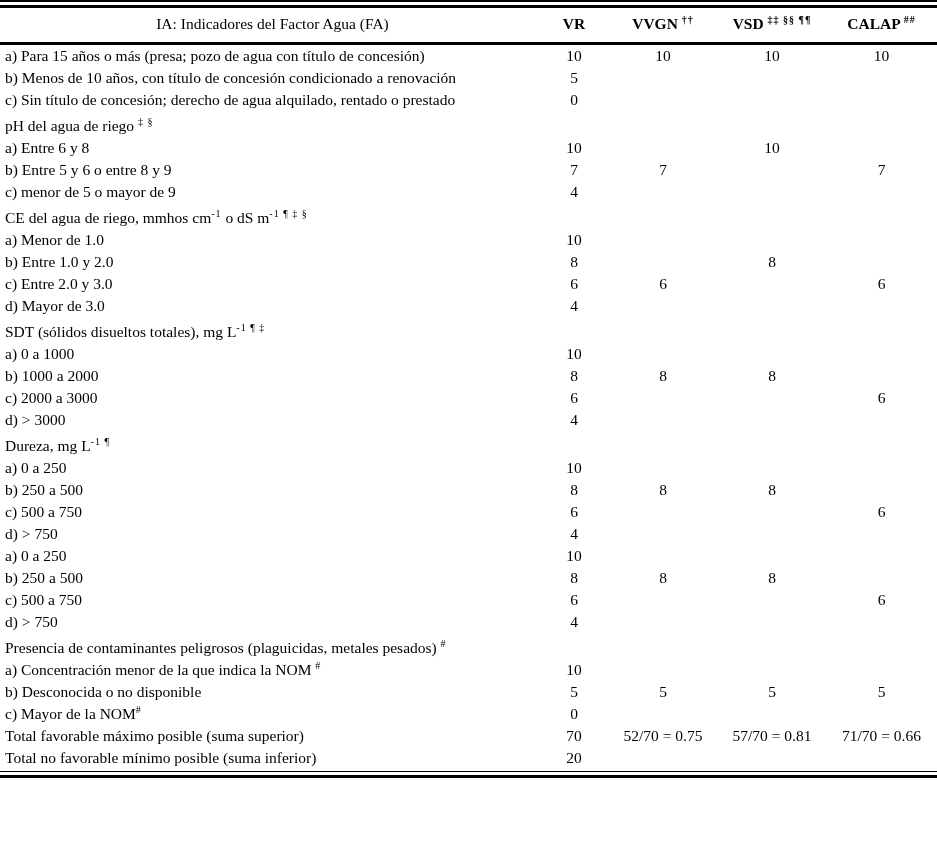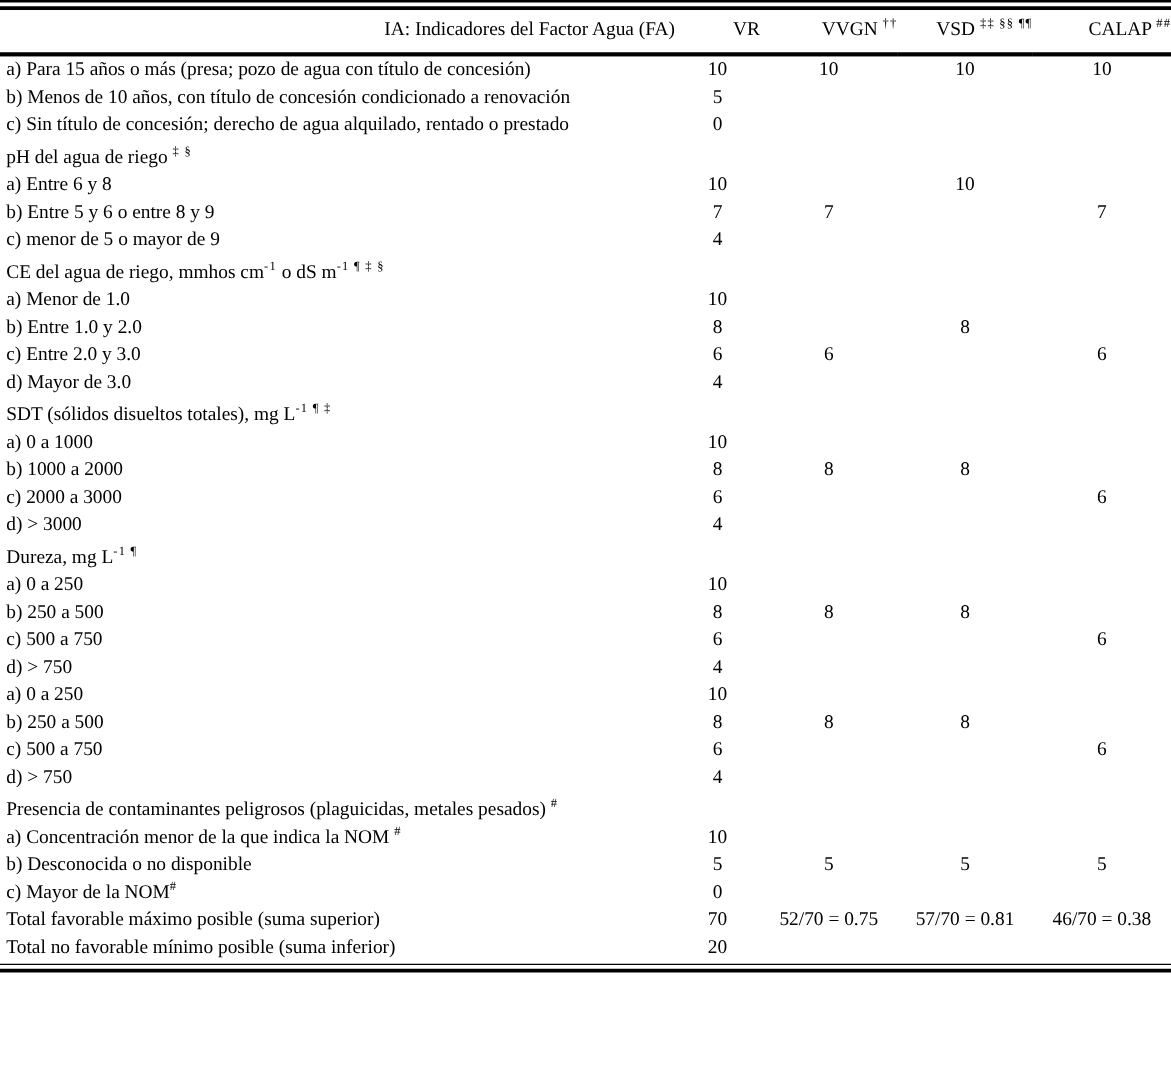--- a/index.html
+++ b/index.html
@@ -38,22 +38,22 @@
   col.c-vsd   { width: 108px; }
   col.c-calap { width: 111px; }
   thead th {
     font-weight: normal;
     font-size: 15.5px;
     padding: 7px 0 9px 0;
     border-bottom: 3px solid #000;
     vertical-align: middle;
     white-space: nowrap;
   }
-  thead th.label { text-align: right; padding-left: 5px; }
-  thead th.val   { text-align: right; }
+  thead th.label { text-align: center; padding-left: 5px; }
+  thead th.val   { text-align: center; font-weight: bold; }
   td {
     font-size: 15.5px;
     line-height: 18px;
     padding: 2px 0 2px 0;
     vertical-align: bottom;
     white-space: nowrap;
     overflow: hidden;
   }
   td.label { text-align: left; padding-left: 5px; }
   td.val   { text-align: center; }
@@ -296,21 +296,21 @@
           <td class="val">0</td>
           <td class="val"></td>
           <td class="val"></td>
           <td class="val"></td>
         </tr>
         <tr class="total">
           <td class="label"><span>Total favorable máximo posible (suma superior)</span></td>
           <td class="val">70</td>
           <td class="val">52/70 = 0.75</td>
           <td class="val">57/70 = 0.81</td>
-          <td class="val">46/70 = 0.38</td>
+          <td class="val">71/70 = 0.66</td>
         </tr>
         <tr class="total">
           <td class="label"><span>Total no favorable mínimo posible (suma inferior)</span></td>
           <td class="val">20</td>
           <td class="val"></td>
           <td class="val"></td>
           <td class="val"></td>
         </tr>
       </tbody>
   </table>

